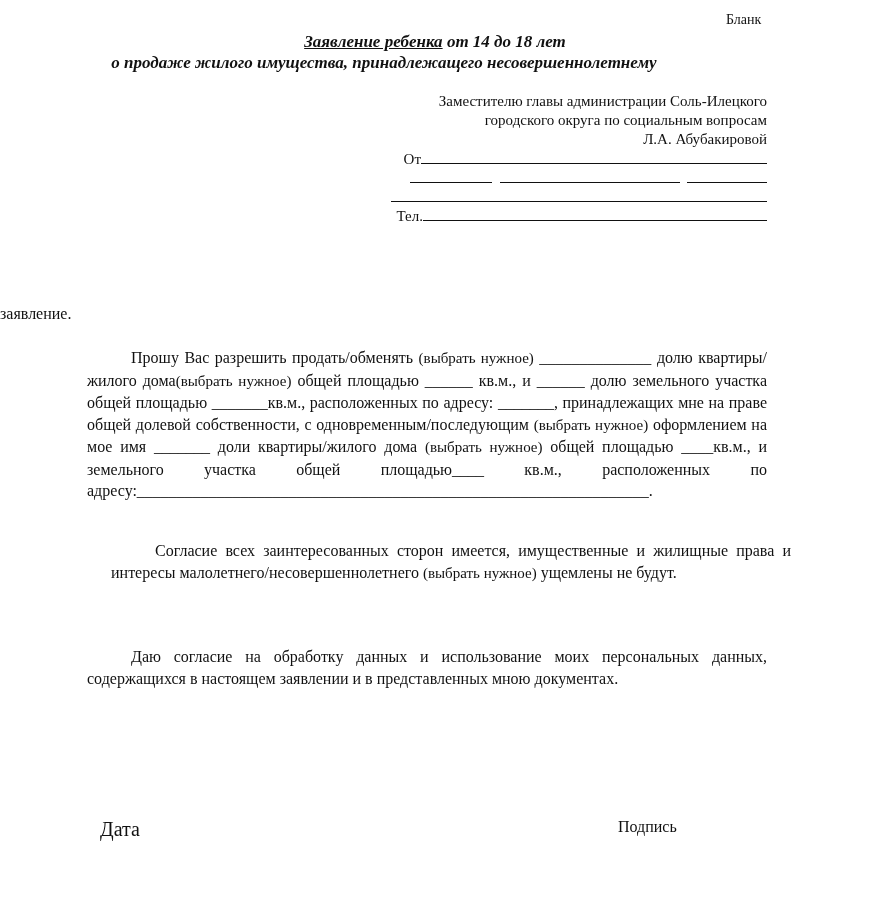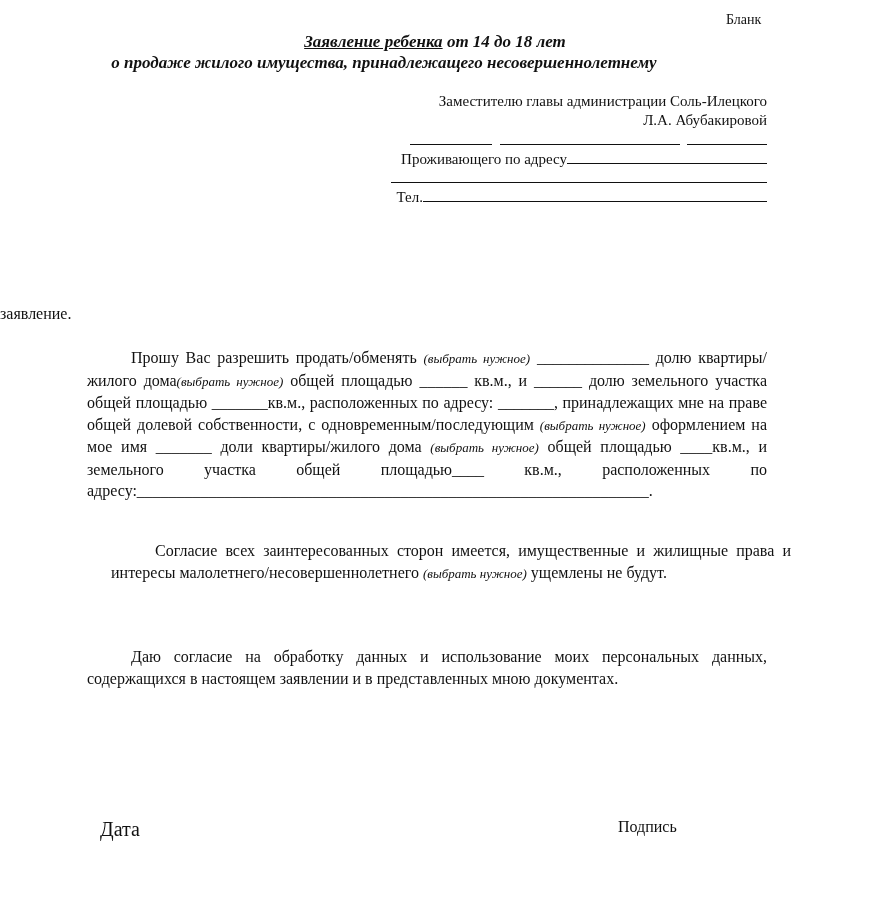--- a/index.html
+++ b/index.html
@@ -9,40 +9,41 @@
   .blank { left:726px; top:12px; font-size:14px; }
   .title1 { left:0; width:870px; top:32px; text-align:center; font-size:17px; font-weight:bold; font-style:italic; }
   .title1 u { text-decoration:underline; }
   .title2 { left:0; width:768px; top:53px; text-align:center; font-size:17px; font-weight:bold; font-style:italic; }
   .addr { left:387px; top:92px; font-size:15px; line-height:19px; width:380px;text-align:right; }
   .addr .line { white-space:nowrap; height:19px; }
   .fill { display:inline-block; border-bottom:1px solid #111; height:14px; vertical-align:baseline; }
   .heading { left:0; width:870px; top:305px; text-align:left; font-size:16px; }
   .para { left:87px; width:680px; font-size:16px; line-height:21.5px; text-align:justify; }
   .para .ind { display:inline-block; width:44px; }
-  .small { font-style:italic; font-size:13px; }
+  .small { font-size:15px; }
   .p1 { top:347px; }
   .p2 { top:540px;margin-left:24px; }
   .p3 { top:646px; }
   .date { left:100px; top:818px; font-size:20px; }
   .sign { left:618px; top:818px; font-size:16px;text-align:right; }
 </style>
 </head>
 <body>
 
 <div class="abs blank">Бланк</div>
 
 <div class="abs title1"><u>Заявление ребенка</u><span> от 14 до 18 лет</span></div>
 <div class="abs title2">о продаже жилого имущества, принадлежащего несовершеннолетнему</div>
 
 <div class="abs addr">
   <div class="line">Заместителю главы администрации  Соль-Илецкого</div>
+  <div class="line">городского округа по социальным вопросам</div>
   <div class="line">Л.А. Абубакировой</div>
+  <div class="line"><span>От</span><span class="fill" style="width:346px"></span></div>
   <div class="line"><span class="fill" style="width:82px"></span>&nbsp;&nbsp;<span class="fill" style="width:180px"></span>&nbsp;&nbsp;<span class="fill" style="width:80px"></span></div>
-  <div class="line"><span>Проживающего по адресу</span><span class="fill" style="width:200px"></span></div>
   <div class="line"><span class="fill" style="width:376px"></span></div>
   <div class="line"><span>Тел.</span><span class="fill" style="width:344px"></span></div>
 </div>
 
 <div class="abs heading">заявление.</div>
 
 <div class="abs para p1"><span class="ind"></span><span>Прошу Вас разрешить продать/обменять </span><span class="small">(выбрать нужное)</span><span> ______________ долю квартиры/жилого дома</span><span class="small">(выбрать нужное)</span><span> общей площадью ______ кв.м., и ______ долю земельного участка общей площадью _______кв.м., расположенных по адресу: _______, принадлежащих мне на праве общей долевой собственности, с одновременным/последующим </span><span class="small">(выбрать нужное)</span><span> оформлением на мое имя _______ доли квартиры/жилого дома </span><span class="small">(выбрать нужное)</span><span> общей площадью ____кв.м., и земельного участка общей площадью____ кв.м., расположенных по адресу:________________________________________________________________.</span></div>
 
 <div class="abs para p2"><span class="ind"></span><span>Согласие всех заинтересованных сторон имеется, имущественные и жилищные права и интересы малолетнего/несовершеннолетнего </span><span class="small">(выбрать нужное)</span><span> ущемлены не будут.</span></div>
 

